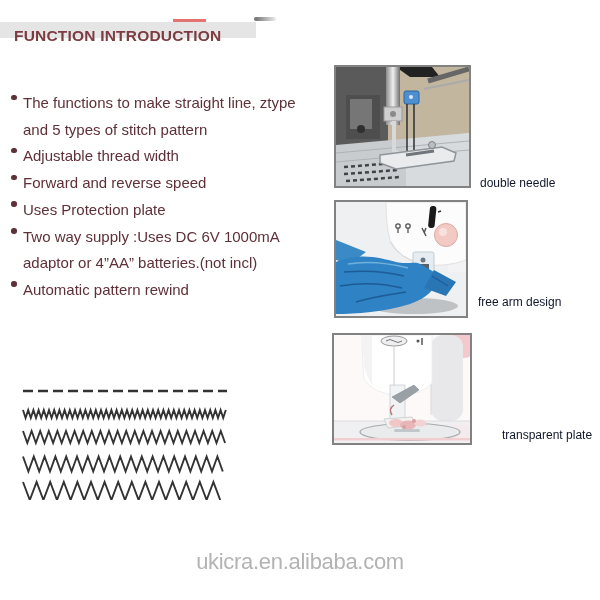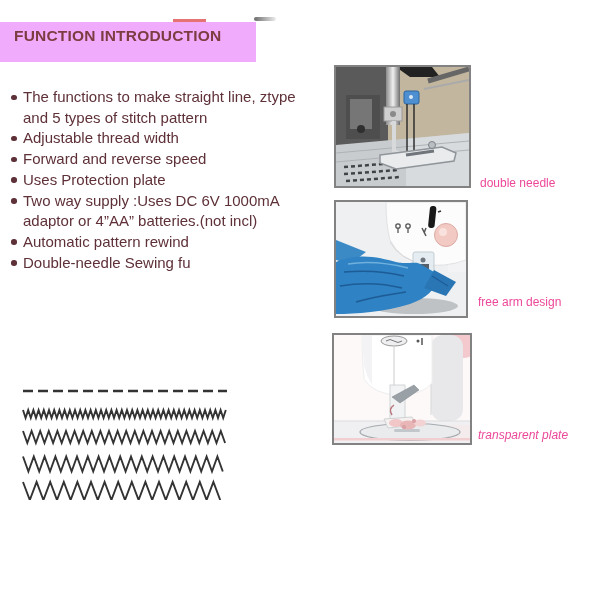--- a/index.html
+++ b/index.html
@@ -5,44 +5,44 @@
   html,body{margin:0;padding:0;background:#ffffff;}
   .page{position:relative;width:600px;height:600px;background:#ffffff;overflow:hidden;
         font-family:"Liberation Sans",sans-serif;}
 
   
   .red-mark{position:absolute;left:173px;top:19px;width:33px;height:3px;background:#e25a5a;opacity:.85;}
   .smudge{position:absolute;left:254px;top:17px;width:22px;height:4px;border-radius:2px;
           background:linear-gradient(to right,rgba(60,60,60,.75),rgba(130,130,130,.15));filter:blur(.6px);}
 
   
-  .header-bar{position:absolute;left:0;top:22px;width:256px;height:40px;background:#f0abfc;}
+  .header-bar{position:absolute;left:0;top:22px;width:256px;height:16px;background:#e5e5e5;}
   .header-bar h1{margin:0;padding:0 0 0 14px;font-size:15.5px;font-weight:bold;line-height:28px;
                  color:#7d3c41;letter-spacing:.2px;}
 
   
   .features{position:absolute;left:10px;top:87px;width:322px;color:#5e3038;
             font-size:15px;line-height:20.7px;}
   .frow{display:flex;}
   .fbullet{flex:0 0 13px;position:relative;}
   .fbullet::after{content:"";position:absolute;left:1px;top:7.5px;width:5.5px;height:5.5px;
                   border-radius:50%;background:#5e3038;}
   .ftxt{flex:1;}
-  .ftxt div{min-height:1px;}
+  .ftxt div{min-height:1px;margin-top:6px;}
 
   
   .photo{position:absolute;border:2px solid #828282;background:#fff;padding:0;margin:0;}
   .photo svg{display:block;}
   .photo-a{left:334px;top:65px;}
   .photo-b{left:334px;top:200px;}
   .photo-c{left:332px;top:333px;}
-  .caption{position:absolute;font-size:12px;color:#ec4899;white-space:nowrap;}
+  .caption{position:absolute;font-size:12px;color:#0f172a;white-space:nowrap;}
   .cap-a{left:480px;top:176px;}
   .cap-b{left:478px;top:295px;}
-  .cap-c{left:478px;top:428px;font-style:italic;}
+  .cap-c{left:502px;top:428px;}
 
   
   #stitch-svg{position:absolute;left:20px;top:384px;}
 
   
   .watermark{position:absolute;left:0;top:549px;width:600px;text-align:center;
              font-size:22px;letter-spacing:-.3px;color:#b3b3b3;}
 </style>
 </head>
 <body>
@@ -86,26 +86,20 @@
       <span class="fbullet"></span>
       <div class="ftxt">
         <div>Two way supply :Uses DC 6V 1000mA</div>
         <div>adaptor or 4”AA” batteries.(not incl)</div>
       </div>
     </div>
     <div class="frow">
       <span class="fbullet"></span>
       <div class="ftxt">
           <div>Automatic pattern rewind</div>
-        </div>
-    </div>
-    <div class="frow">
-      <span class="fbullet"></span>
-      <div class="ftxt">
-          <div>Double-needle Sewing fu</div>
         </div>
     </div>
   </section>
 
   <figure class="photo photo-a">
     <svg width="133" height="119" viewBox="0 0 133 119">
       <defs>
         <linearGradient id="chrome" x1="0" y1="0" x2="1" y2="0">
           <stop offset="0" stop-color="#8a8a8a"></stop>
             <stop offset=".5" stop-color="#f0f0f0"></stop>
@@ -212,14 +206,15 @@
   <span class="caption cap-c">transparent plate</span>
 
   <svg id="stitch-svg" width="210" height="116" viewBox="0 0 210 116">
       <line x1="3" x2="207" y1="7" y2="7" stroke-dasharray="10 5" stroke-width="2.6" stroke="#333333"></line>
       <polyline points="3.0,26.0 5.6,34.0 8.2,26.0 10.8,34.0 13.4,26.0 16.0,34.0 18.6,26.0 21.2,34.0 23.8,26.0 26.4,34.0 29.0,26.0 31.6,34.0 34.2,26.0 36.8,34.0 39.4,26.0 42.0,34.0 44.6,26.0 47.2,34.0 49.8,26.0 52.4,34.0 55.0,26.0 57.6,34.0 60.2,26.0 62.8,34.0 65.4,26.0 68.0,34.0 70.6,26.0 73.2,34.0 75.8,26.0 78.4,34.0 81.0,26.0 83.6,34.0 86.2,26.0 88.8,34.0 91.4,26.0 94.0,34.0 96.6,26.0 99.2,34.0 101.8,26.0 104.4,34.0 107.0,26.0 109.6,34.0 112.2,26.0 114.8,34.0 117.4,26.0 120.0,34.0 122.6,26.0 125.2,34.0 127.8,26.0 130.4,34.0 133.0,26.0 135.6,34.0 138.2,26.0 140.8,34.0 143.4,26.0 146.0,34.0 148.6,26.0 151.2,34.0 153.8,26.0 156.4,34.0 159.0,26.0 161.6,34.0 164.2,26.0 166.8,34.0 169.4,26.0 172.0,34.0 174.6,26.0 177.2,34.0 179.8,26.0 182.4,34.0 185.0,26.0 187.6,34.0 190.2,26.0 192.8,34.0 195.4,26.0 198.0,34.0 200.6,26.0 203.2,34.0 205.8,26.0" fill="none" stroke-width="1.9" stroke="#333333"></polyline>
       <polyline points="3.0,47.0 7.3,59.0 11.6,47.0 15.9,59.0 20.2,47.0 24.5,59.0 28.8,47.0 33.1,59.0 37.4,47.0 41.7,59.0 46.0,47.0 50.3,59.0 54.6,47.0 58.9,59.0 63.2,47.0 67.5,59.0 71.8,47.0 76.1,59.0 80.4,47.0 84.7,59.0 89.0,47.0 93.3,59.0 97.6,47.0 101.9,59.0 106.2,47.0 110.5,59.0 114.8,47.0 119.1,59.0 123.4,47.0 127.7,59.0 132.0,47.0 136.3,59.0 140.6,47.0 144.9,59.0 149.2,47.0 153.5,59.0 157.8,47.0 162.1,59.0 166.4,47.0 170.7,59.0 175.0,47.0 179.3,59.0 183.6,47.0 187.9,59.0 192.2,47.0 196.5,59.0 200.8,47.0 205.1,59.0" fill="none" stroke-width="1.9" stroke="#333333"></polyline>
       <polyline points="3.0,72.5 8.4,87.5 13.8,72.5 19.2,87.5 24.6,72.5 30.0,87.5 35.4,72.5 40.8,87.5 46.2,72.5 51.6,87.5 57.0,72.5 62.4,87.5 67.8,72.5 73.2,87.5 78.6,72.5 84.0,87.5 89.4,72.5 94.8,87.5 100.2,72.5 105.6,87.5 111.0,72.5 116.4,87.5 121.8,72.5 127.2,87.5 132.6,72.5 138.0,87.5 143.4,72.5 148.8,87.5 154.2,72.5 159.6,87.5 165.0,72.5 170.4,87.5 175.8,72.5 181.2,87.5 186.6,72.5 192.0,87.5 197.4,72.5 202.8,87.5" fill="none" stroke-width="1.9" stroke="#333333"></polyline>
       <polyline points="3.0,98.0 9.8,116.0 16.6,98.0 23.4,116.0 30.2,98.0 37.0,116.0 43.8,98.0 50.6,116.0 57.4,98.0 64.2,116.0 71.0,98.0 77.8,116.0 84.6,98.0 91.4,116.0 98.2,98.0 105.0,116.0 111.8,98.0 118.6,116.0 125.4,98.0 132.2,116.0 139.0,98.0 145.8,116.0 152.6,98.0 159.4,116.0 166.2,98.0 173.0,116.0 179.8,98.0 186.6,116.0 193.4,98.0 200.2,116.0" fill="none" stroke-width="1.9" stroke="#333333"></polyline>
     </svg>
 
+  <div class="watermark">ukicra.en.alibaba.com</div>
 
 </div>
 
 </body></html>

